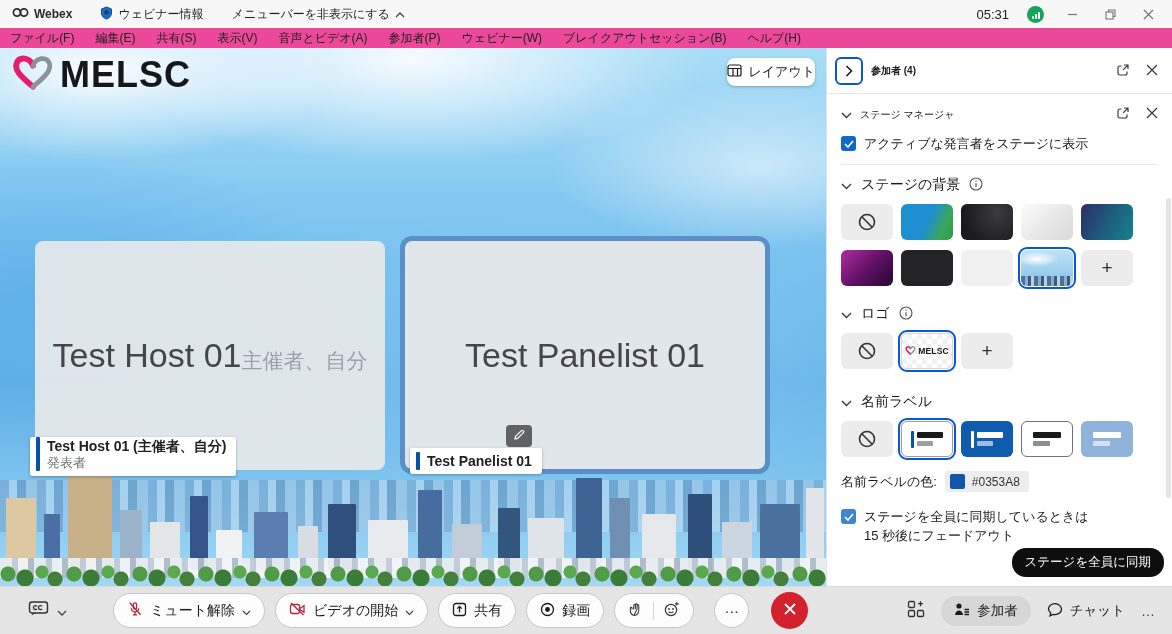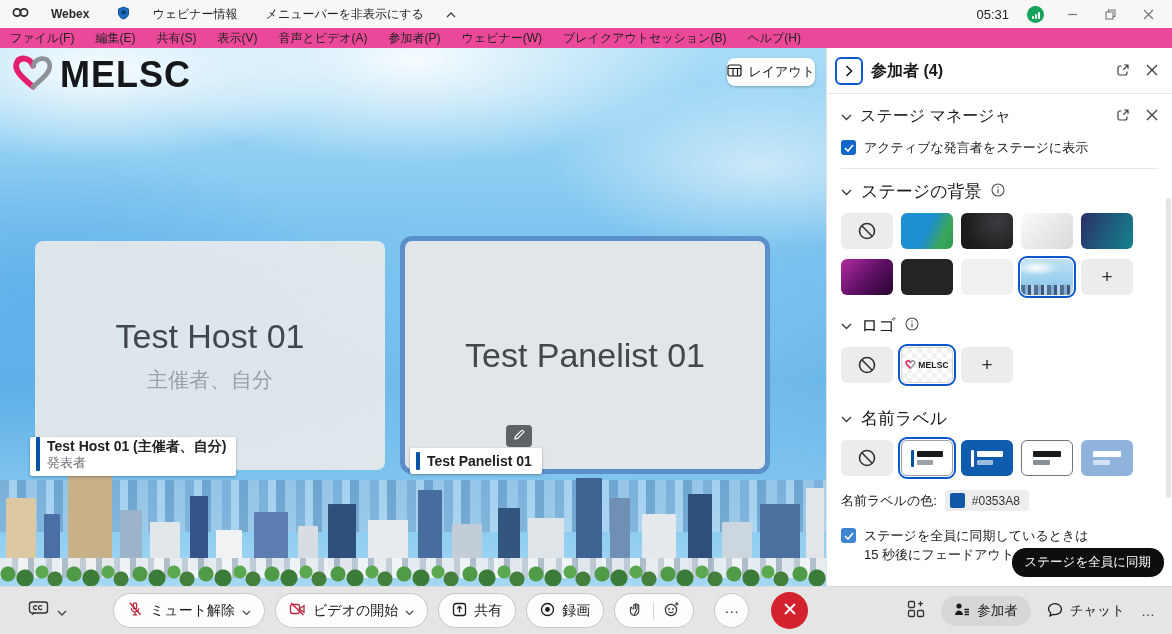--- a/index.html
+++ b/index.html
@@ -2,21 +2,21 @@
 <html><head>
 <meta charset="utf-8">
 <style>
   html,body{margin:0;padding:0;background:#ddd;}
   .app{position:relative;width:1172px;height:634px;overflow:hidden;background:#fff;
        font-family:"Liberation Sans","DejaVu Sans",sans-serif;color:#1a1a1a;
        -webkit-font-smoothing:antialiased;}
   
   .titlebar{height:28px;background:#f7f7f7;display:flex;align-items:center;font-size:12px;color:#222;}
   .tb-left{display:flex;align-items:center;gap:6px;padding-left:12px;}
-  .tb-item{display:flex;align-items:center;gap:22px;margin-right:22px;}
+  .tb-item{display:flex;align-items:center;gap:5px;margin-right:22px;}
   .webex-name{font-weight:bold;color:#2b2b2b;}
   .tb-right{margin-left:auto;display:flex;align-items:center;gap:18px;padding-right:14px;color:#555;}
   .time{font-size:13px;color:#222;}
   .conn{width:17px;height:17px;border-radius:50%;background:#18a35d;display:flex;align-items:flex-end;justify-content:center;gap:1px;padding-bottom:4px;box-sizing:border-box;}
   .conn i{display:block;width:2px;background:#fff;border-radius:1px;}
   .winbtn{display:flex;align-items:center;justify-content:center;width:20px;height:20px;}
   
   .menubar{height:20px;background:#ec4899;display:flex;align-items:center;gap:21px;padding-left:10px;font-size:12px;color:#222;}
   .menu-item{white-space:nowrap;cursor:default;}
   
@@ -43,43 +43,43 @@
   .houses{position:absolute;left:0;right:0;bottom:8px;height:20px;opacity:.95;
     background:repeating-linear-gradient(90deg,#e8edf1 0 12px,#c2cdd7 12px 18px,#f2f5f7 18px 28px,#aebcc9 28px 34px);}
   .trees{position:absolute;left:0;right:0;bottom:0;height:28px;
     background:
       radial-gradient(circle at 8px 16px,#4f9b48 7px,transparent 8px),
       radial-gradient(circle at 25px 20px,#3a7c38 8px,transparent 9px),
       radial-gradient(circle at 42px 14px,#5aa84f 6px,transparent 7px),
       radial-gradient(circle at 55px 21px,#447f3c 7px,transparent 8px);
     background-size:66px 28px;background-repeat:repeat-x;}
   
-  .tile{position:absolute;display:flex;flex-direction:column;align-items:center;justify-content:center;}
+  .tile{position:absolute;display:flex;flex-direction:row;align-items:center;justify-content:center;}
   .tile-host{left:35px;top:193px;width:350px;height:229px;background:rgba(230,233,235,.93);border-radius:8px;}
   .tile-panelist{left:400px;top:188px;width:370px;height:238px;background:rgba(228,231,233,.97);
     border:5px solid #5a8fc7;border-radius:12px;box-sizing:border-box;}
   .tile-name{font-size:34px;color:#43474b;}
   .tile-sub{font-size:21px;color:#9aa1a8;margin-top:10px;}
   .name-label{position:absolute;background:#fff;box-shadow:0 1px 3px rgba(0,0,0,.3);border-radius:2px;
     display:flex;align-items:stretch;padding:0 10px 5px 6px;gap:7px;}
   .nl-bar{width:4px;background:#0353A8;border-radius:1px;}
   .nl-l1{font-size:14px;font-weight:600;color:#202124;line-height:18px;white-space:nowrap;}
   .nl-l2{font-size:13px;color:#6e7479;line-height:16px;}
   .edit-btn{position:absolute;left:506px;top:377px;width:26px;height:22px;background:#5f6366;border-radius:4px;
     display:flex;align-items:center;justify-content:center;cursor:pointer;}
   
   .panel{position:relative;width:346px;height:538px;background:#fff;border-left:1px solid #e2e2e2;
     box-sizing:border-box;font-size:13px;overflow:hidden;}
   .p-header{display:flex;align-items:center;padding:9px 14px 8px 8px;}
-  .p-title{font-size:16px;font-weight:bold;margin-left:8px;}
+  .p-title{font-size:10px;font-weight:bold;margin-left:8px;}
   .p-icons{margin-left:auto;display:flex;align-items:center;gap:16px;color:#3c3c3c;}
   .chev-btn{width:24px;height:24px;border:2px solid #0b57d0;border-radius:6px;display:flex;align-items:center;justify-content:center;cursor:pointer;background:#fff;}
   .divider{height:1px;background:#e8e8e8;margin:0 0;}
   .sec-head{display:flex;align-items:center;gap:9px;padding:11px 14px 8px 14px;color:#1a1a1a;}
-  .sec-title{font-size:17px;}
+  .sec-title{font-size:14px;}
   .chk-row{display:flex;align-items:flex-start;gap:8px;padding:4px 14px 12px 14px;line-height:17px;}
   .checkbox{flex:none;width:15px;height:15px;background:#1168c8;border-radius:3px;display:flex;align-items:center;justify-content:center;margin-top:1px;cursor:pointer;}
   .sw-row{display:flex;gap:8px;padding:2px 14px 0 14px;margin-bottom:8px;}
   .sw{width:52px;height:36px;border-radius:6px;background:#ececec;display:flex;align-items:center;justify-content:center;flex:none;cursor:pointer;box-sizing:border-box;}
   .sel{outline:2px solid #0b57d0;outline-offset:1px;}
   .sw-grad1{background:linear-gradient(115deg,#1e8fd0 50%,#3aa65a 78%,#2f9a4f 100%);}
   .sw-dark1{background:radial-gradient(circle at 70% 25%,#3c3c40,#1b1b1d 75%);}
   .sw-light1{background:linear-gradient(135deg,#fbfbfb,#d8d8d8);}
   .sw-grad2{background:linear-gradient(115deg,#2b2f66 0%,#1d5f7e 55%,#15838c 100%);}
   .sw-grad3{background:linear-gradient(135deg,#b02ca0 0%,#5c0f63 55%,#27062e 100%);}

